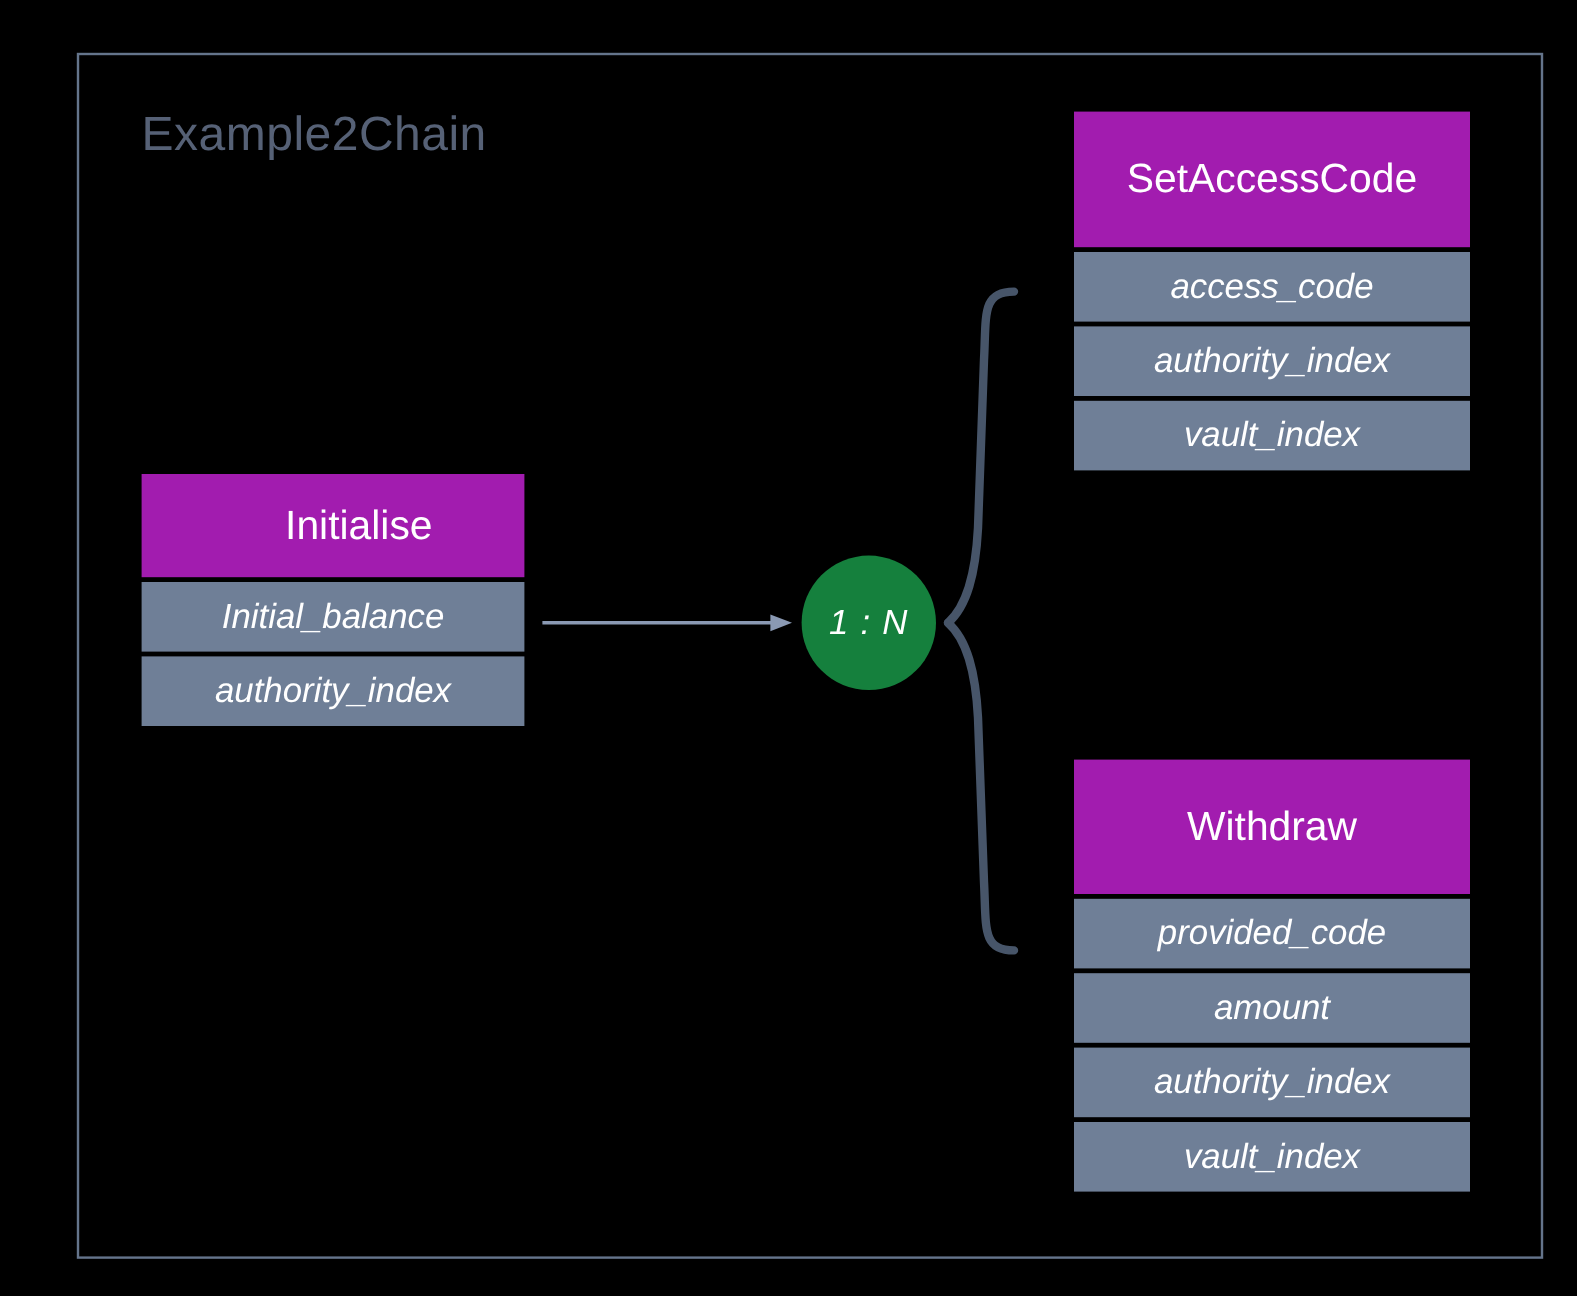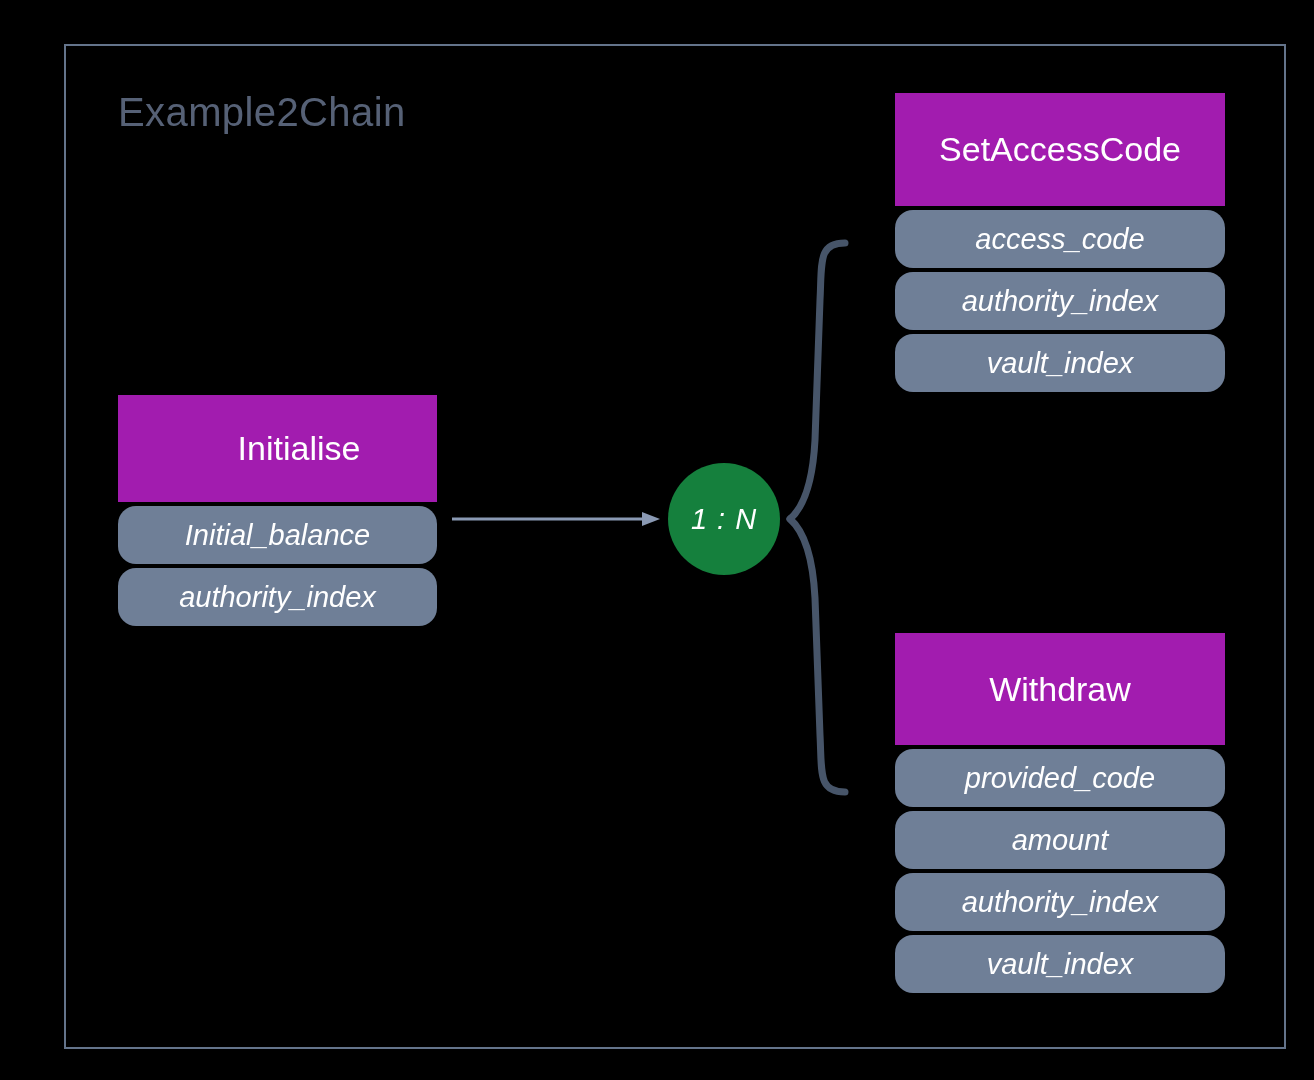--- a/index.html
+++ b/index.html
@@ -59,30 +59,29 @@
     color: #ffffff;
     text-align: center;
     font-size: 29px;
     font-style: italic;
     display: flex;
     align-items: center;
     justify-content: center;
     box-sizing: border-box;
     margin-top: 4px;
     height: 58px;
-    border-radius: 18px;
   }
 
   
   #entity-setaccesscode { left: 895px; top: 93px; width: 330px; }
   #entity-setaccesscode .entity-header { height: 113px; }
 
   
   #entity-initialise { left: 118px; top: 395px; width: 319px; }
-  #entity-initialise .entity-header { height: 107px; padding-left: 43px; }
+  #entity-initialise .entity-header { height: 86px; padding-left: 43px; }
 
   
   #entity-withdraw { left: 895px; top: 633px; width: 330px; }
   #entity-withdraw .entity-header { height: 112px; }
 
   .cardinality-node {
     position: absolute;
     left: 668px;
     top: 463px;
     width: 112px;

